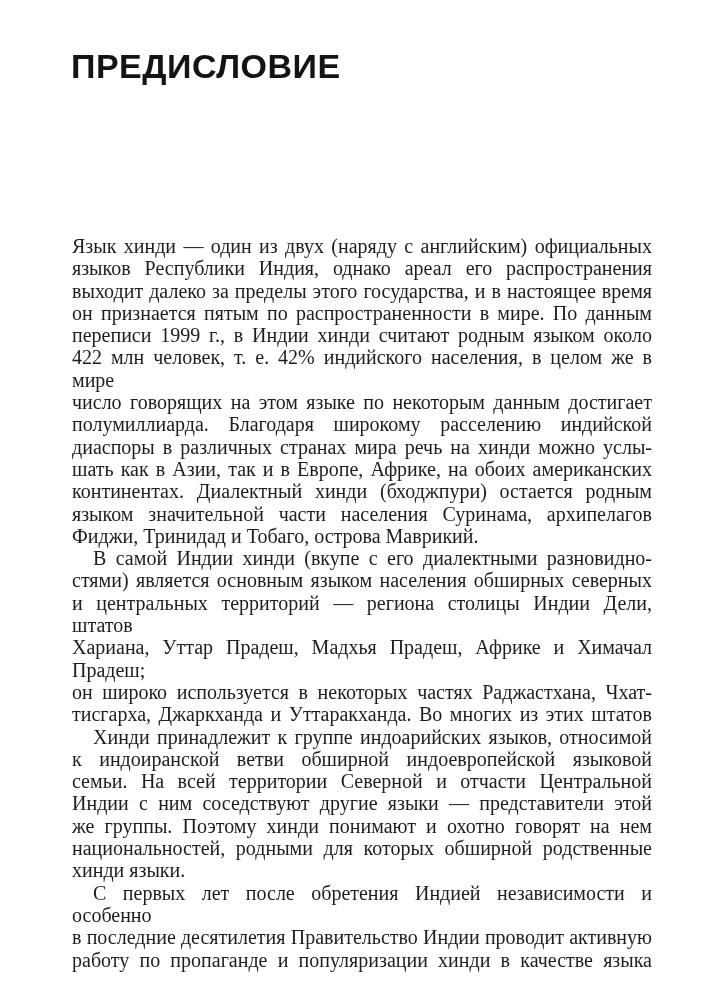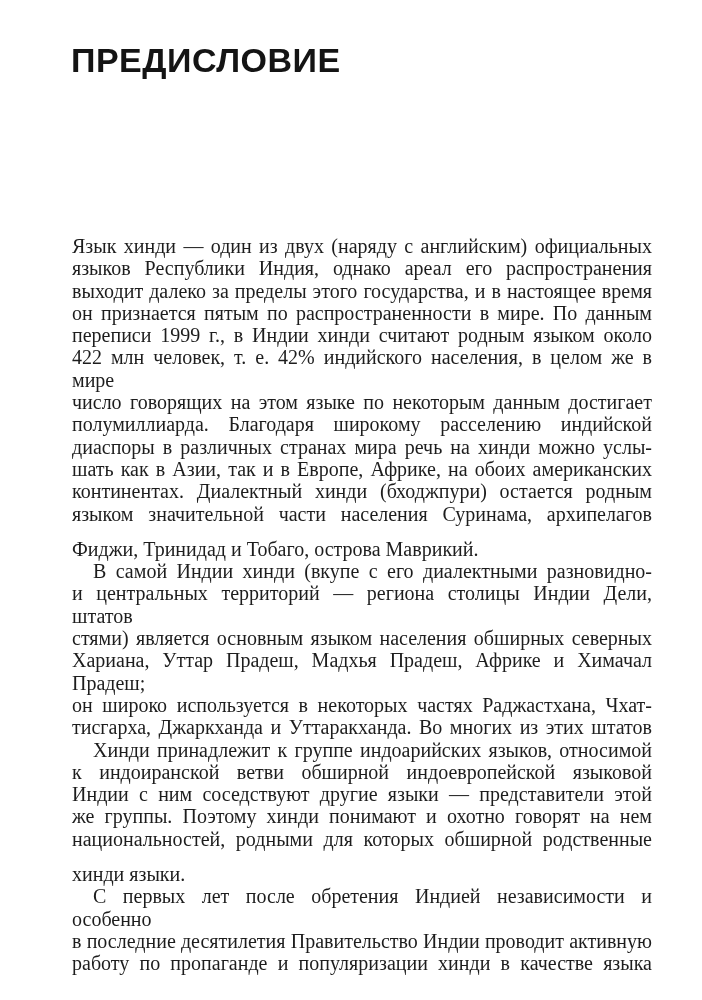--- a/index.html
+++ b/index.html
@@ -11,21 +11,21 @@
     position: relative;
     width: 702px;
     height: 1000px;
     background: #ffffff;
     overflow: hidden;
     font-kerning: normal;
   }
   .title {
     position: absolute;
     left: 71px;
-    top: 41px;
+    top: 47px;
     margin: 0;
     font-family: "Liberation Sans", sans-serif;
     font-weight: 700;
     font-size: 34px;
     line-height: 38px;
     letter-spacing: 0.5px;
     color: #141414;
   }
   .body-text {
     position: absolute;
@@ -42,21 +42,20 @@
     padding: 0;
   }
   .line {
     display: block;
     text-align: justify;
     text-align-last: justify;
     white-space: normal;
   }
   .line.last {
     text-align-last: left;
-    margin-top: 13px;
   }
   .line.indent {
     text-indent: 21px;
   }
 </style>
 </head>
 <body>
 
 <div class="page">
   <h1 class="title">ПРЕДИСЛОВИЕ</h1>
@@ -72,29 +71,30 @@
         <span class="line">число говорящих на этом языке по некоторым данным достигает</span>
         <span class="line">полумиллиарда. Благодаря широкому расселению индийской</span>
         <span class="line">диаспоры в различных странах мира речь на хинди можно услы-</span>
         <span class="line">шать как в Азии, так и в Европе, Африке, на обоих американских</span>
         <span class="line">континентах. Диалектный хинди (бходжпури) остается родным</span>
         <span class="line">языком значительной части населения Суринама, архипелагов</span>
         <span class="line last">Фиджи, Тринидад и Тобаго, острова Маврикий.</span>
       </p>
       <p class="para">
         <span class="line indent">В самой Индии хинди (вкупе с его диалектными разновидно-</span>
+        <span class="line">стями) является основным языком населения обширных северных</span>
         <span class="line">и центральных территорий — региона столицы Индии Дели, штатов</span>
-        <span class="line">стями) является основным языком населения обширных северных</span>
         <span class="line">Хариана, Уттар Прадеш, Мадхья Прадеш, Африке и Химачал Прадеш;</span>
         <span class="line">он широко используется в некоторых частях Раджастхана, Чхат-</span>
         <span class="line">тисгарха, Джаркханда и Уттаракханда. Во многих из этих штатов</span>
       </p>
       <p class="para">
         <span class="line indent">Хинди принадлежит к группе индоарийских языков, относимой</span>
         <span class="line">к индоиранской ветви обширной индоевропейской языковой</span>
+        <span class="line">семьи. На всей территории Северной и отчасти Центральной</span>
         <span class="line">Индии с ним соседствуют другие языки — представители этой</span>
         <span class="line">же группы. Поэтому хинди понимают и охотно говорят на нем</span>
         <span class="line">национальностей, родными для которых обширной родственные</span>
         <span class="line last">хинди языки.</span>
       </p>
       <p class="para">
         <span class="line indent">С первых лет после обретения Индией независимости и особенно</span>
         <span class="line">в последние десятилетия Правительство Индии проводит активную</span>
         <span class="line">работу по пропаганде и популяризации хинди в качестве языка</span>
       </p>

